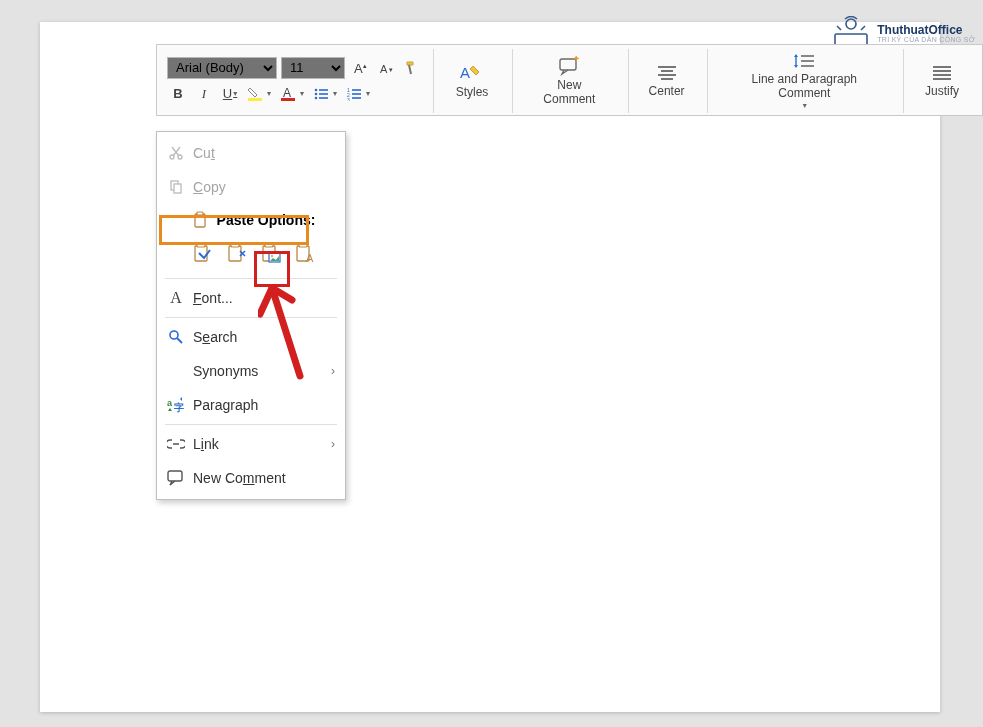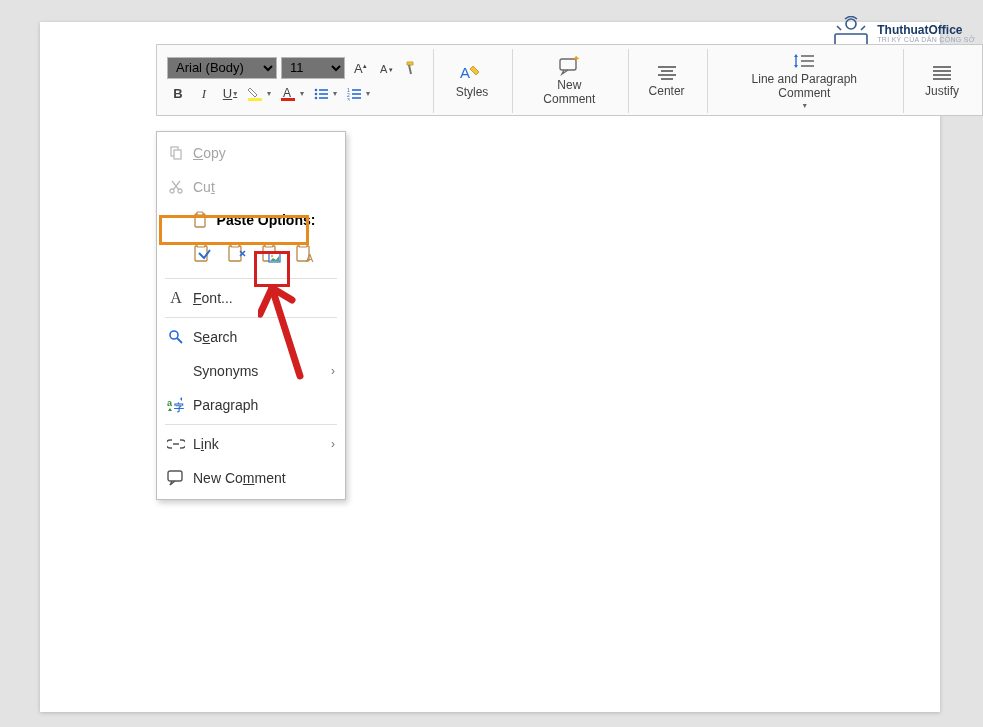--- a/index.html
+++ b/index.html
@@ -271,36 +271,36 @@
         </svg>
       <span class="cap">Justify</span>
     </button>
   </div>
 </div>
 
 <div class="context-menu">
   <div class="menu-item disabled">
     <span class="mi-icon">
       <svg width="16" height="16" viewBox="0 0 16 16">
-          <rect x="3" y="2" width="7" height="9" fill="none" stroke="#bbb" stroke-width="1.3"></rect>
-          <rect x="6" y="5" width="7" height="9" fill="#fff" stroke="#bbb" stroke-width="1.3"></rect>
-        </svg>
-    </span>
-    <span class="mi-label"><span class="under">C</span>opy</span>
-  </div>
-  <div class="menu-item disabled">
-    <span class="mi-icon">
-      <svg width="16" height="16" viewBox="0 0 16 16">
           <circle cx="4" cy="12" r="2" fill="none" stroke="#bbb" stroke-width="1.3"></circle>
           <circle cx="12" cy="12" r="2" fill="none" stroke="#bbb" stroke-width="1.3"></circle>
           <line x1="5" y1="11" x2="12" y2="2" stroke="#bbb" stroke-width="1.3"></line>
           <line x1="11" y1="11" x2="4" y2="2" stroke="#bbb" stroke-width="1.3"></line>
         </svg>
     </span>
     <span class="mi-label">Cu<span class="under">t</span></span>
+  </div>
+  <div class="menu-item disabled">
+    <span class="mi-icon">
+      <svg width="16" height="16" viewBox="0 0 16 16">
+          <rect x="3" y="2" width="7" height="9" fill="none" stroke="#bbb" stroke-width="1.3"></rect>
+          <rect x="6" y="5" width="7" height="9" fill="#fff" stroke="#bbb" stroke-width="1.3"></rect>
+        </svg>
+    </span>
+    <span class="mi-label"><span class="under">C</span>opy</span>
   </div>
 
   <div class="menu-header">
     <span class="mi-icon">
       <svg width="16" height="18" viewBox="0 0 16 18">
           <rect x="3" y="3" width="10" height="13" rx="1" fill="none" stroke="#b9884a" stroke-width="1.3"></rect>
           <rect x="5" y="1" width="6" height="3" rx="1" fill="#fff" stroke="#b9884a" stroke-width="1.2"></rect>
         </svg>
     </span>
     <span style="padding-left:6px">Paste Options:</span>

